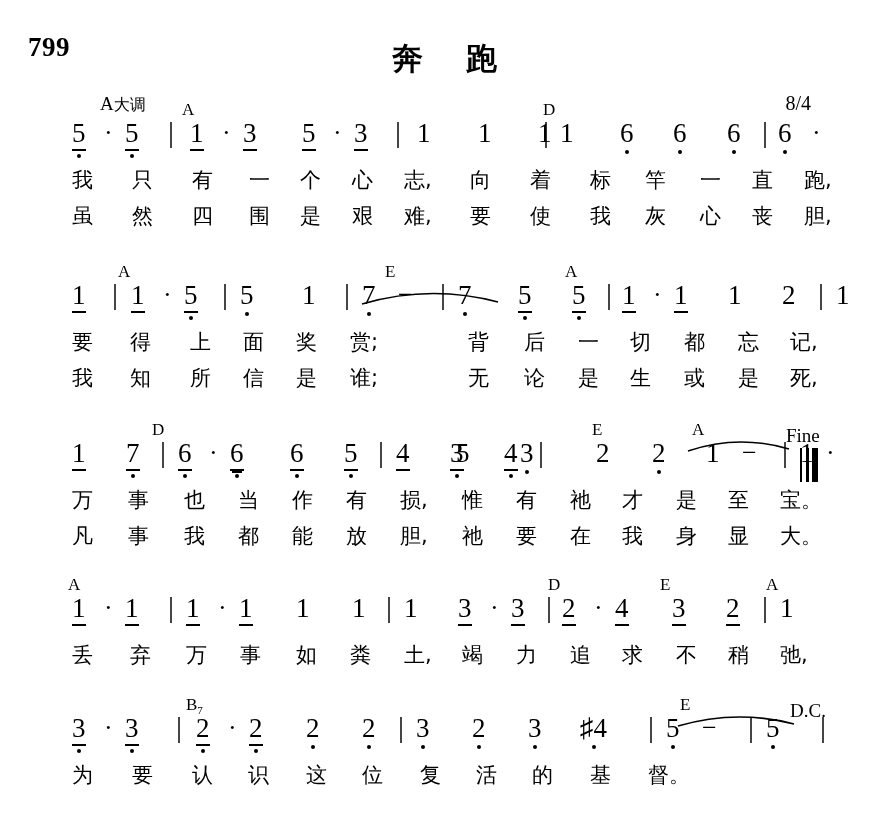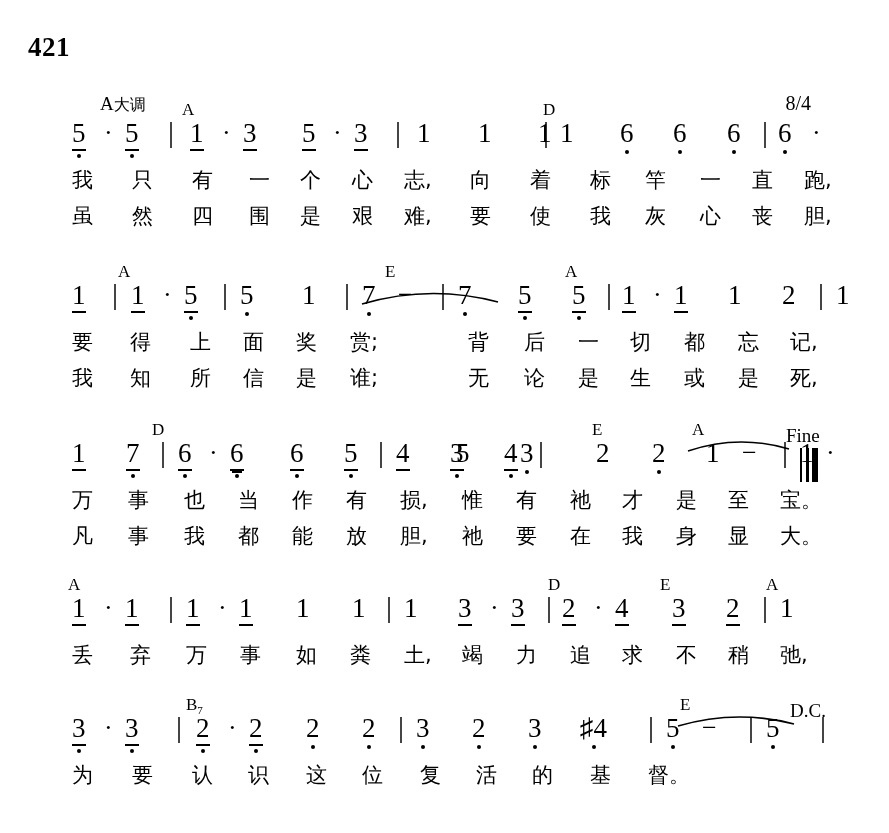--- a/index.html
+++ b/index.html
@@ -81,21 +81,22 @@
   .slur{position:absolute;}
   .slur svg{display:block;}
   .endbar{position:absolute;}
   .endbar i{display:inline-block;background:#000;vertical-align:top;}
 </style>
 </head>
 <body>
 
 <div class="sheet">
 
-  <div class="hymn-number">421</div>
+  <div class="hymn-number">799</div>
+  <div class="hymn-title">奔 跑</div>
   <div class="key-sig">
     <span class="latin">A</span><span class="cn">大调</span>
   </div>
   <div class="time-sig">8/4</div>
 
   <div id="systems">
       <div class="system" style="top: 120px;">
         <div class="chord" style="left: 182px; top: -20px;">A</div>
         <div class="chord" style="left: 543px; top: -20px;">D</div>
         <div class="el num" style="left: 72px; top: 0px; position: absolute;"><span class="u1">5</span><span class="lowdot" style="left: 50%; top: 34px;"></span></div>

